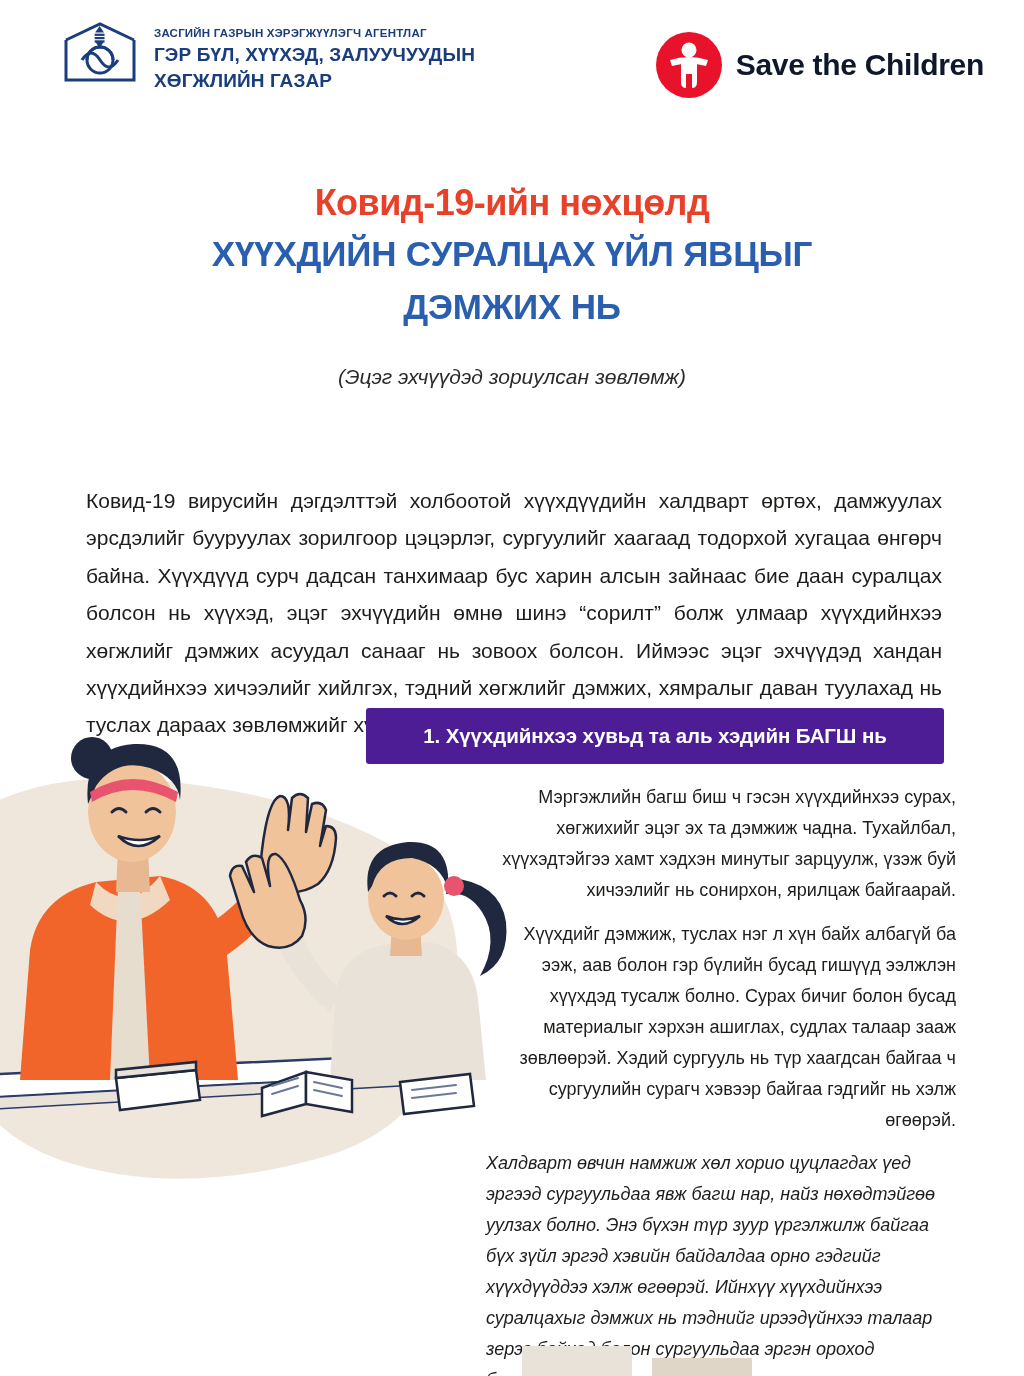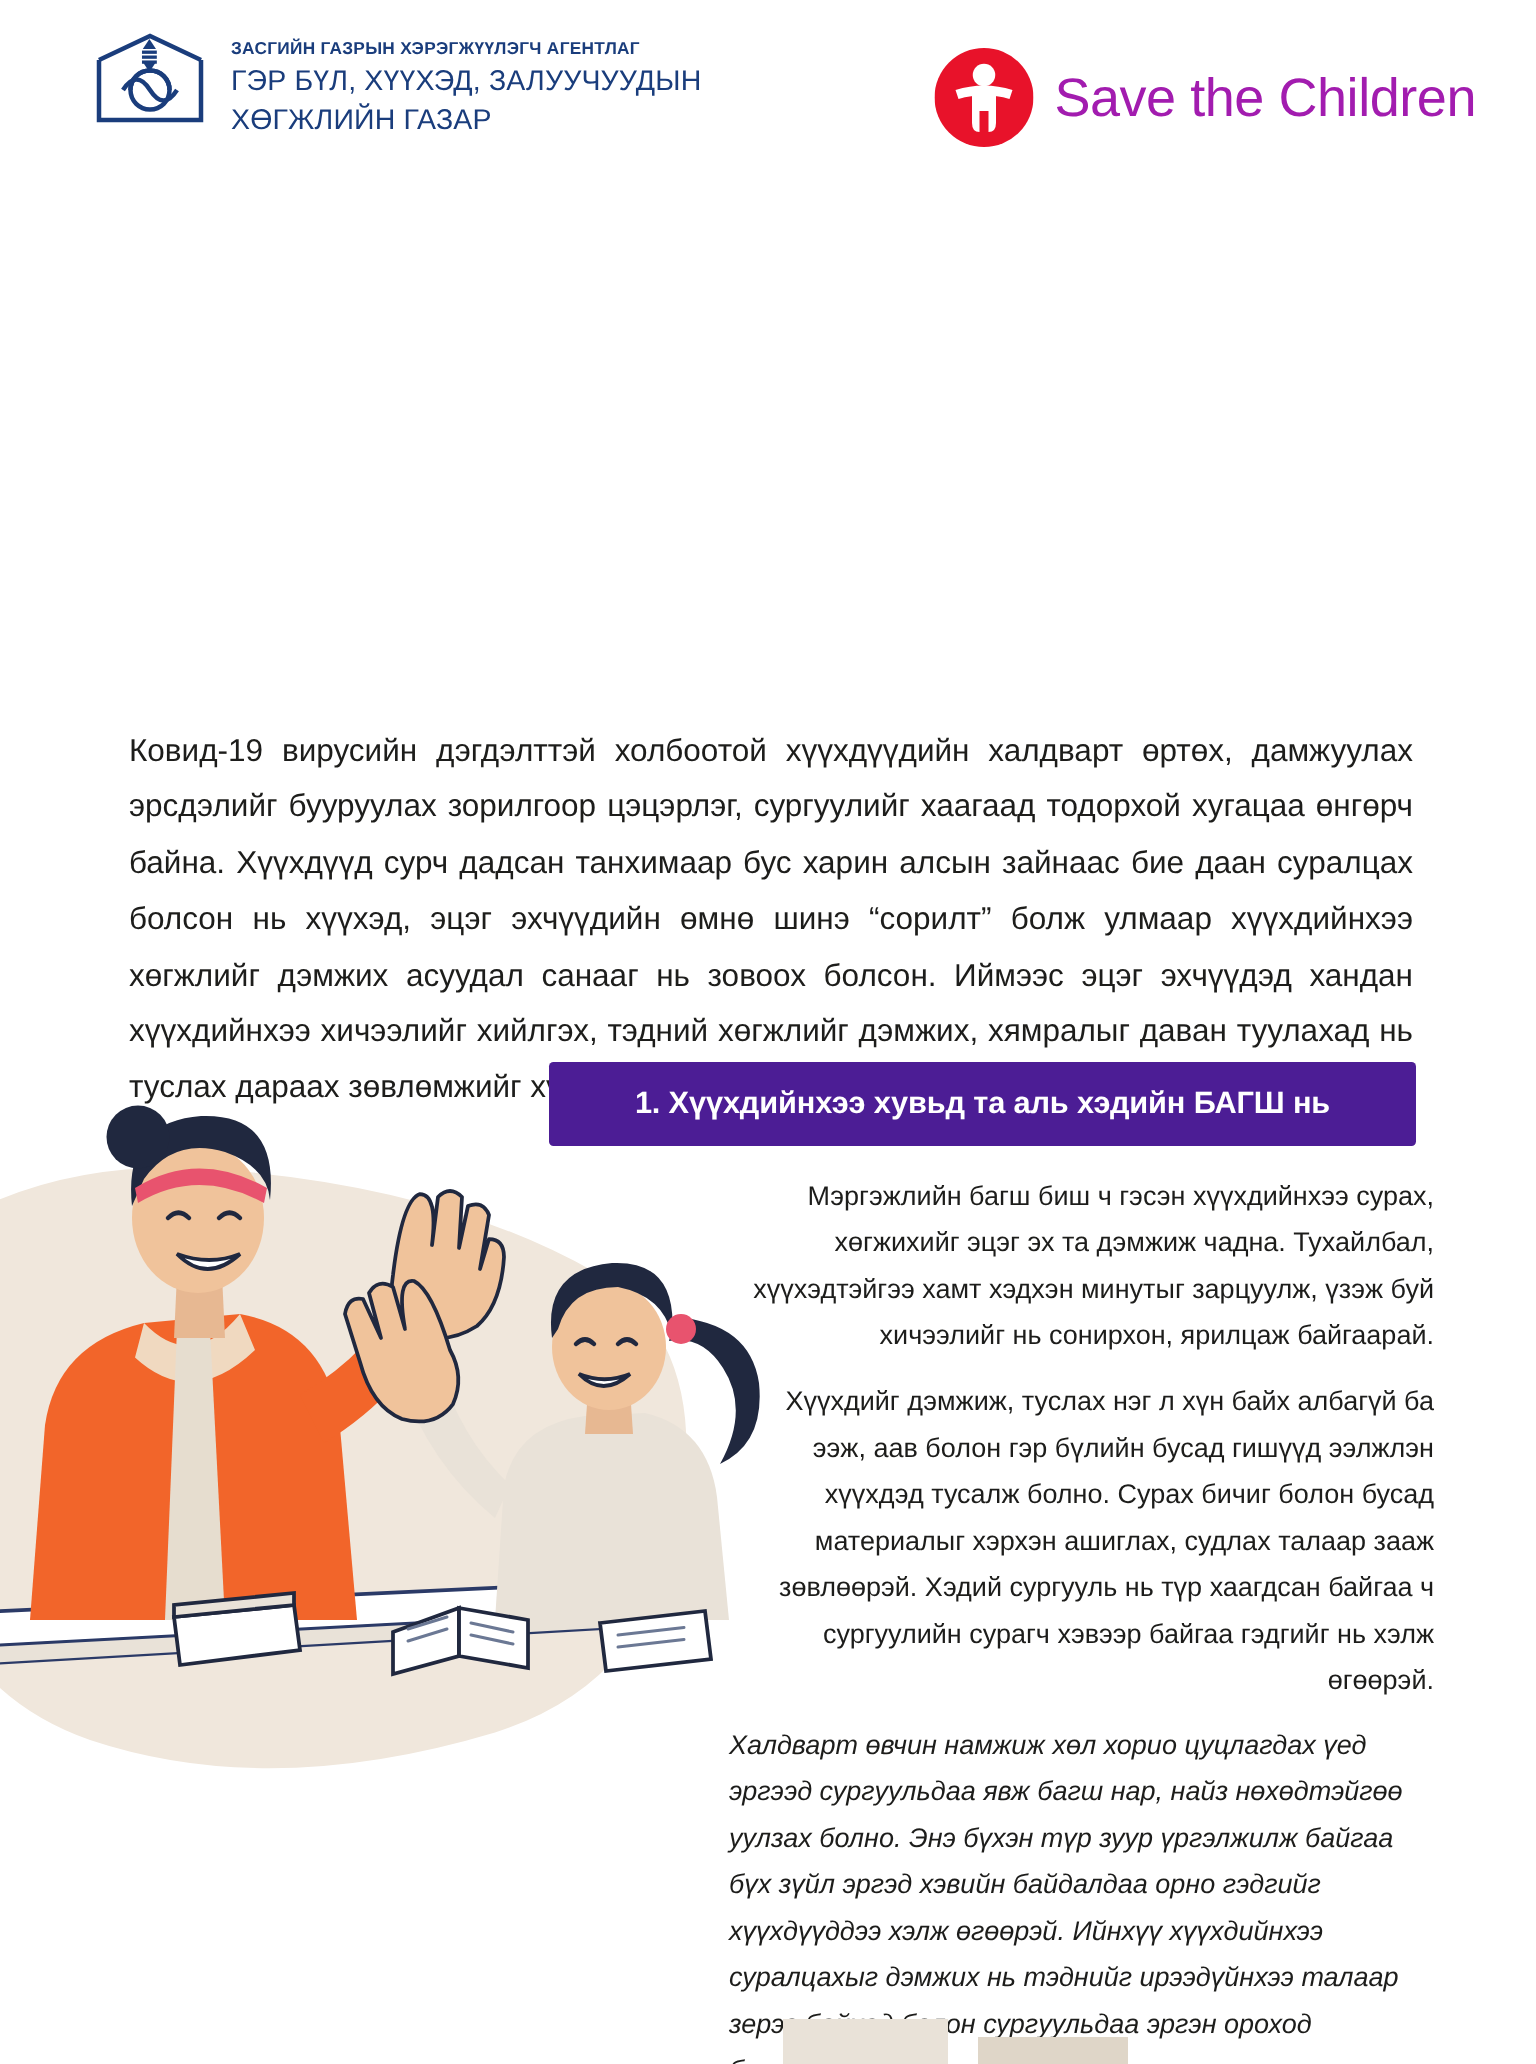--- a/index.html
+++ b/index.html
@@ -44,43 +44,43 @@
   }
   .gov-line1 {
     font-size: 11.5px;
     font-weight: bold;
     color: #1a3d7c;
     letter-spacing: 0.2px;
     line-height: 1.3;
   }
   .gov-line2 {
     font-size: 19px;
-    font-weight: normal;
+    font-weight: bold;
     color: #1a3d7c;
     line-height: 1.25;
     letter-spacing: 0.1px;
     margin-top: 2px;
   }
   .stc-logo {
     display: flex;
     align-items: center;
     gap: 14px;
     padding-top: 14px;
     padding-right: 10px;
   }
   .stc-mark {
     width: 66px;
     height: 66px;
     position: relative;
     flex: none;
   }
   .stc-name {
-    font-size: 36px;
-    font-weight: normal;
-    color: #a21caf;
+    font-size: 30px;
+    font-weight: bold;
+    color: #0f172a;
     letter-spacing: -0.3px;
     white-space: nowrap;
   }
 
   
   .title-block {
     position: absolute;
     top: 182px;
     left: 120px;
     width: 784px;
@@ -221,20 +221,26 @@
           <circle cx="33" cy="33" r="33" fill="#e8122a"></circle>
           <circle cx="33" cy="18" r="7.5" fill="#ffffff"></circle>
           <path d="M14 28 Q33 22 52 28 L50 34 Q33 29 16 34 Z" fill="#ffffff"></path>
           <path d="M25 31 L25 50 Q25 56 30 56 L30 42 L36 42 L36 56 Q41 56 41 50 L41 31 Z" fill="#ffffff"></path>
         </svg>
       </div>
       <div class="stc-name">Save the Children</div>
     </div>
   </div>
 
+  <div class="title-block">
+    <div class="title-red">Ковид-19-ийн нөхцөлд</div>
+    <div class="title-blue">ХҮҮХДИЙН СУРАЛЦАХ ҮЙЛ ЯВЦЫГ</div>
+    <div class="title-blue">ДЭМЖИХ НЬ</div>
+    <div class="subtitle">(Эцэг эхчүүдэд зориулсан зөвлөмж)</div>
+  </div>
 
   <div class="intro">Ковид-19 вирусийн дэгдэлттэй холбоотой хүүхдүүдийн халдварт өртөх, дамжуулах эрсдэлийг бууруулах зорилгоор цэцэрлэг, сургуулийг хаагаад тодорхой хугацаа өнгөрч байна.  Хүүхдүүд сурч дадсан танхимаар бус харин алсын зайнаас бие даан суралцах болсон нь хүүхэд, эцэг эхчүүдийн өмнө шинэ “сорилт” болж улмаар хүүхдийнхээ хөгжлийг дэмжих асуудал санааг нь зовоох болсон. Иймээс эцэг эхчүүдэд хандан хүүхдийнхээ хичээлийг хийлгэх, тэдний хөгжлийг дэмжих, хямралыг даван туулахад нь туслах дараах зөвлөмжийг хүргэе.</div>
 
   <div class="section-bar">1. Хүүхдийнхээ хувьд та аль хэдийн БАГШ нь</div>
 
   <div class="body-col">
     <p class="p1">Мэргэжлийн багш биш ч гэсэн хүүхдийнхээ сурах, хөгжихийг эцэг  эх та дэмжиж чадна. Тухайлбал, хүүхэдтэйгээ хамт хэдхэн  минутыг зарцуулж, үзэж буй хичээлийг нь сонирхон, ярилцаж байгаарай.</p>
     <p class="p2">Хүүхдийг дэмжиж, туслах нэг л хүн байх албагүй ба ээж, аав болон гэр бүлийн бусад гишүүд  ээлжлэн хүүхдэд тусалж болно. Сурах бичиг болон бусад материалыг хэрхэн ашиглах, судлах талаар зааж зөвлөөрэй. Хэдий сургууль нь түр хаагдсан байгаа ч сургуулийн сурагч хэвээр байгаа гэдгийг нь хэлж өгөөрэй.</p>
     <p class="p3">Халдварт өвчин намжиж хөл хорио цуцлагдах үед эргээд сургуульдаа явж багш нар, найз нөхөдтэйгөө уулзах болно. Энэ бүхэн түр зуур үргэлжилж байгаа бүх зүйл эргэд хэвийн байдалдаа орно гэдгийг хүүхдүүддээ хэлж өгөөрэй. Ийнхүү хүүхдийнхээ суралцахыг дэмжих нь тэднийг ирээдүйнхээ талаар зерэг байхад болон сургуульдаа эргэн ороход бэлтгэлтэй байх үндэс болдог.</p>
   </div>

